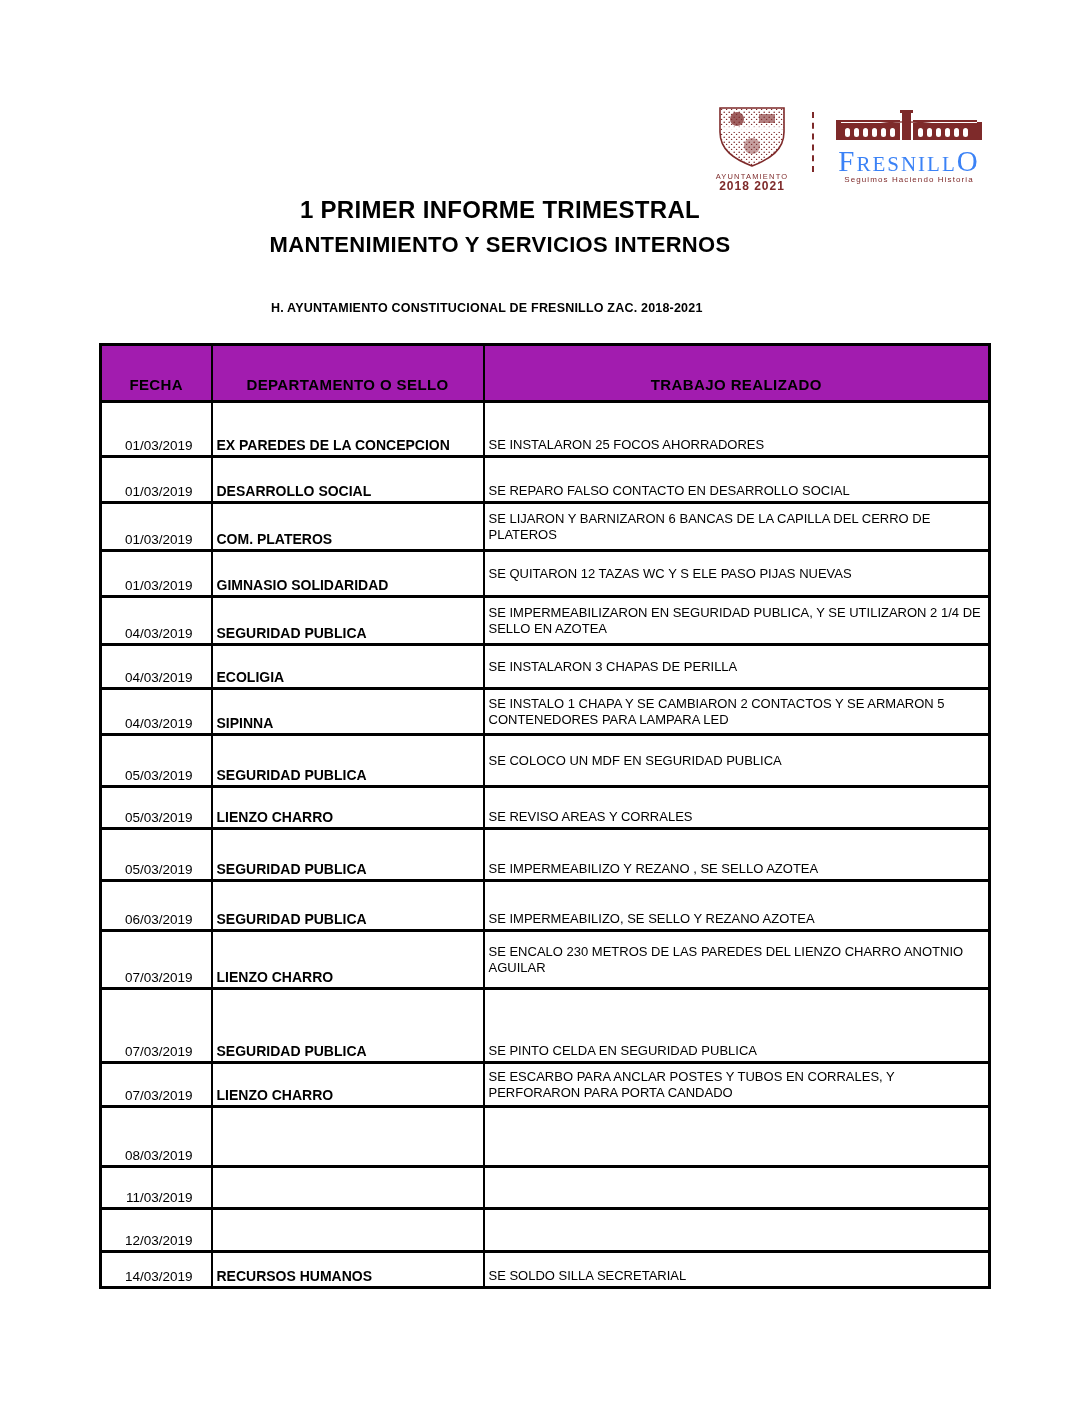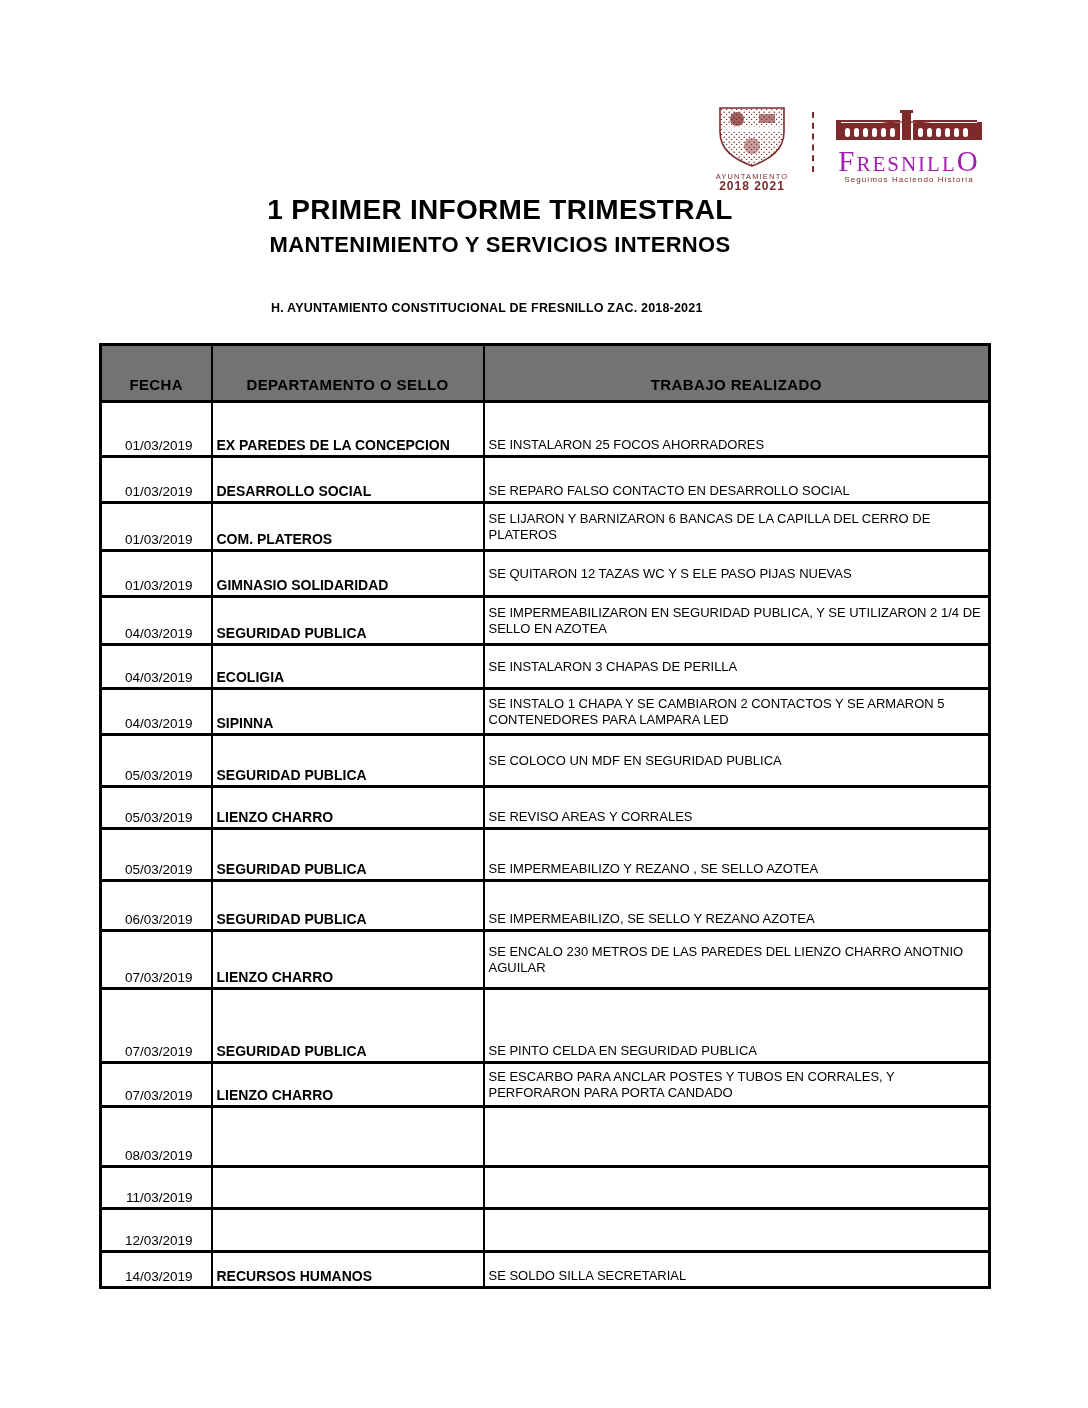--- a/index.html
+++ b/index.html
@@ -26,39 +26,39 @@
   .crest-caption { color:#7E2A2A; font-size:7.5px; letter-spacing:1.2px; line-height:7px; margin-top:1px; white-space:nowrap; }
   .crest-years   { color:#7E2A2A; font-size:12px; font-weight:bold; letter-spacing:1px; line-height:12px; }
   .logo-divider {
     height: 60px; width: 0;
     border-left: 2px dashed #7E2A2A;
     margin: 6px 16px 0 14px;
   }
   .fresnillo-block { width: 158px; text-align: center; }
   .fresnillo-word {
     font-family: "Liberation Serif", serif;
-    color: #a21caf;
+    color: #3b82f6;
     letter-spacing: 2px;
     font-size: 21px;
     line-height: 22px;
     white-space: nowrap;
   }
   .fresnillo-word .big { font-size: 29px; }
   .fresnillo-tagline {
     color:#7E2A2A; font-size:8px; letter-spacing:1.1px; line-height:9px; white-space:nowrap;
   }
 
   
   .titles {
     position: absolute;
     top: 197px; left: 160px; width: 680px;
     text-align: center;
     font-weight: bold;
   }
-  .title-line1 { font-size: 28px; line-height: 26px; letter-spacing: 0.3px; text-align: center; }
+  .title-line1 { font-size: 24px; line-height: 26px; letter-spacing: 0.3px; text-align: center; }
   .title-line2 { font-size: 22px; line-height: 26px; letter-spacing: 0.3px; margin-top: 9px; }
   .subtitle {
     position: absolute;
     top: 301px; left: 246px;
     font-size: 12.5px; font-weight: bold; letter-spacing: 0.2px; padding-left: 25px;
   }
 
   
   table.report {
     position: absolute;
@@ -70,21 +70,21 @@
   }
   .report th, .report td {
     border-left: 2px solid #000;
     border-right: 2px solid #000;
     border-top: 3px solid #000;
     border-bottom: 3px solid #000;
     padding: 2px 5px;
     overflow: hidden;
   }
   .report th {
-    background: #737373;
+    background: #a21caf;
     vertical-align: bottom;
     text-align: center;
     font-size: 15px;
     letter-spacing: 0.4px;
     padding-bottom: 7px;
   }
   .col-fecha { width: 111px; }
   .col-dept  { width: 272px; }
   .col-trab  { width: 506px; }
   td.fecha { text-align: right; vertical-align: bottom; font-size: 13.5px; padding-right: 18px; }

